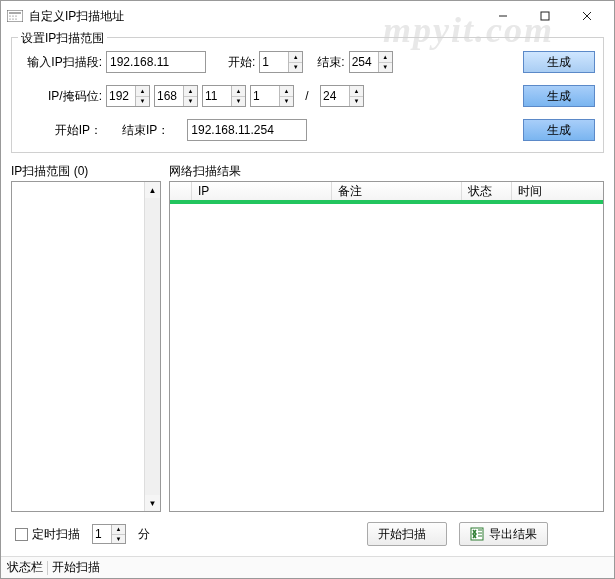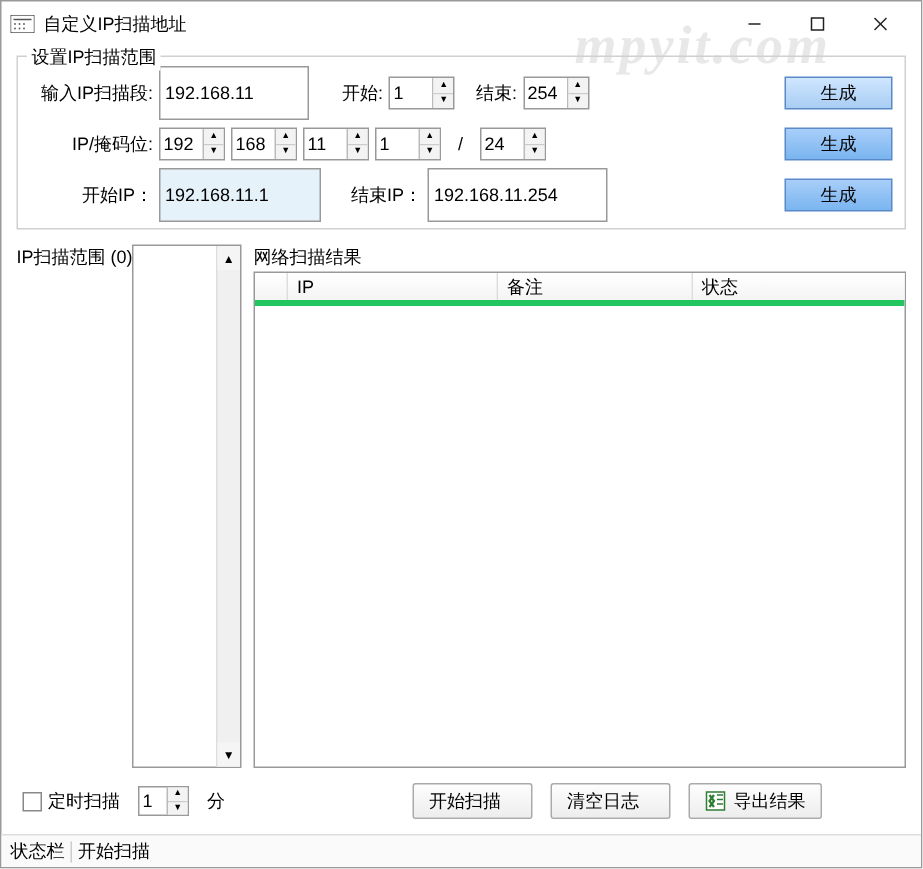--- a/index.html
+++ b/index.html
@@ -13,35 +13,35 @@
   .watermark { position: absolute; top: 8px; right: 60px; font-size: 36px; font-style: italic; font-weight: 700; color: #e8e8e8; pointer-events: none; letter-spacing: 2px; font-family: Georgia, serif; z-index: 0; }
   .content { flex: 1; display: flex; flex-direction: column; padding: 6px 10px 0 10px; position: relative; z-index: 1; }
 
   .groupbox { border: 1px solid #d0d0d0; padding: 10px 8px 8px 8px; position: relative; }
   .grouplabel { position: absolute; top: -8px; left: 6px; background: #fff; padding: 0 3px; }
 
   .row { display: flex; align-items: center; gap: 4px; height: 28px; }
   .row + .row { margin-top: 6px; }
   .lbl { white-space: nowrap; text-align: right; }
 
-  input.text { height: 36px; border: 1px solid #999; padding: 0 3px; background:#fff; }
+  input.text { height: 22px; border: 1px solid #999; padding: 0 3px; background:#fff; }
   input.text.hl { background: #e6f2fa; }
 
   .spinner { display: inline-flex; height: 22px; border: 1px solid #999; background:#fff; }
   .spinner input { border: none; width: 28px; text-align: left; padding: 0 2px; background: transparent; }
   .spinnerbtns { display: flex; flex-direction: column; width: 14px; border-left: 1px solid #bbb; }
   .spinnerbtns .sb { flex:1; display:flex; align-items:center; justify-content:center; font-size:6px; background:#f3f3f3; border-bottom:1px solid #ccc; cursor:pointer; line-height:1; }
   .spinnerbtns .sb:last-child { border-bottom:none; }
 
   .btn-gen { width: 72px; height: 22px; border: 1px solid #5b89c8; background: linear-gradient(#eaf4ff,#c9e2ff); text-align: center; line-height: 20px; cursor:pointer; }
   .btn-gen.active { background: linear-gradient(#a8cef9,#7ab5f0); }
   .btn-gen.sel { background: linear-gradient(#cfe6ff,#a9cdf3); }
 
   .mid { display:flex; flex:1; gap:8px; margin-top:10px; min-height:0; }
-  .panel-left { width: 150px; display:flex; flex-direction:row; }
+  .panel-left { width: 150px; display:flex; flex-direction:column; }
   .panel-left .phead { height:18px; }
   .listbox { flex:1; border:1px solid #999; background:#fff; position:relative; }
   .vscroll { position:absolute; right:0; top:0; bottom:0; width:16px; background:#f0f0f0; border-left:1px solid #ddd; display:flex; flex-direction:column; }
   .vscroll .arr { height:16px; display:flex; align-items:center; justify-content:center; background:#f5f5f5; font-size:8px; }
   .vscroll .track { flex:1; }
 
   .panel-right { flex:1; display:flex; flex-direction:column; }
   .panel-right .phead { height:18px; }
   .table { flex:1; border:1px solid #999; background:#fff; }
   .thead { display:flex; height:22px; background:#fff; border-bottom:4px solid #22c55e; }
@@ -162,24 +162,23 @@
               <span class="sb">▲</span>
               <span class="sb">▼</span>
             </span>
           </span>
         <span class="spacer"></span>
         <div class="btn-gen active">生成</div>
       </div>
 
       <div class="row">
         <span class="lbl" style="width:82px">开始IP：</span>
-        <input class="text hl" style="width: 108px;" value="192.168.11.1">
         <span style="width:12px"></span>
         <span class="lbl">结束IP：</span>
-        <input class="text" style="width: 120px;" value="192.168.11.254">
+        <input class="text" style="width: 120px; margin-left: 14px;" value="192.168.11.254">
         <span class="spacer"></span>
         <div class="btn-gen active">生成</div>
       </div>
     </div>
 
     <div class="mid">
       <div class="panel-left">
         <div class="phead">IP扫描范围 (0)</div>
         <div class="listbox">
           <div class="vscroll">
@@ -190,20 +189,21 @@
         </div>
       </div>
       <div class="panel-right">
         <div class="phead">网络扫描结果</div>
         <div class="table">
           <div class="thead">
             <div class="th" style="width:22px"></div>
             <div class="th" style="width:140px">IP</div>
             <div class="th" style="width:130px">备注</div>
             <div class="th" style="width:50px">状态</div>
+            <div class="th">时间</div>
           </div>
         </div>
       </div>
     </div>
 
     <div class="bottombar">
       <label class="checkbox">
         <span class="box"></span>
         <span>定时扫描</span>
       </label>
@@ -211,23 +211,20 @@
         <input style="width: 18px;" value="1">
         <span class="spinnerbtns">
             <span class="sb">▲</span>
             <span class="sb">▼</span>
           </span>
       </span>
       <span>分</span>
       <span class="spacer"></span>
       <div class="btn">
           <span>开始扫描</span>
-        </div>
-      <div class="btn">
-          <span>清空日志</span>
         </div>
       <div class="btn">
         <span class="xlsicon">
           <svg width="14" height="14" viewBox="0 0 14 14">
               <rect x="1" y="1" width="12" height="12" fill="#fff" stroke="#2e7d32"></rect>
               <path d="M3 3 L6 7 L3 11 M6 3 L3 7 L6 11" stroke="#2e7d32" stroke-width="1.5" fill="none"></path>
               <line x1="8" y1="3" x2="12" y2="3" stroke="#2e7d32"></line>
               <line x1="8" y1="6" x2="12" y2="6" stroke="#2e7d32"></line>
               <line x1="8" y1="9" x2="12" y2="9" stroke="#2e7d32"></line>
             </svg>

